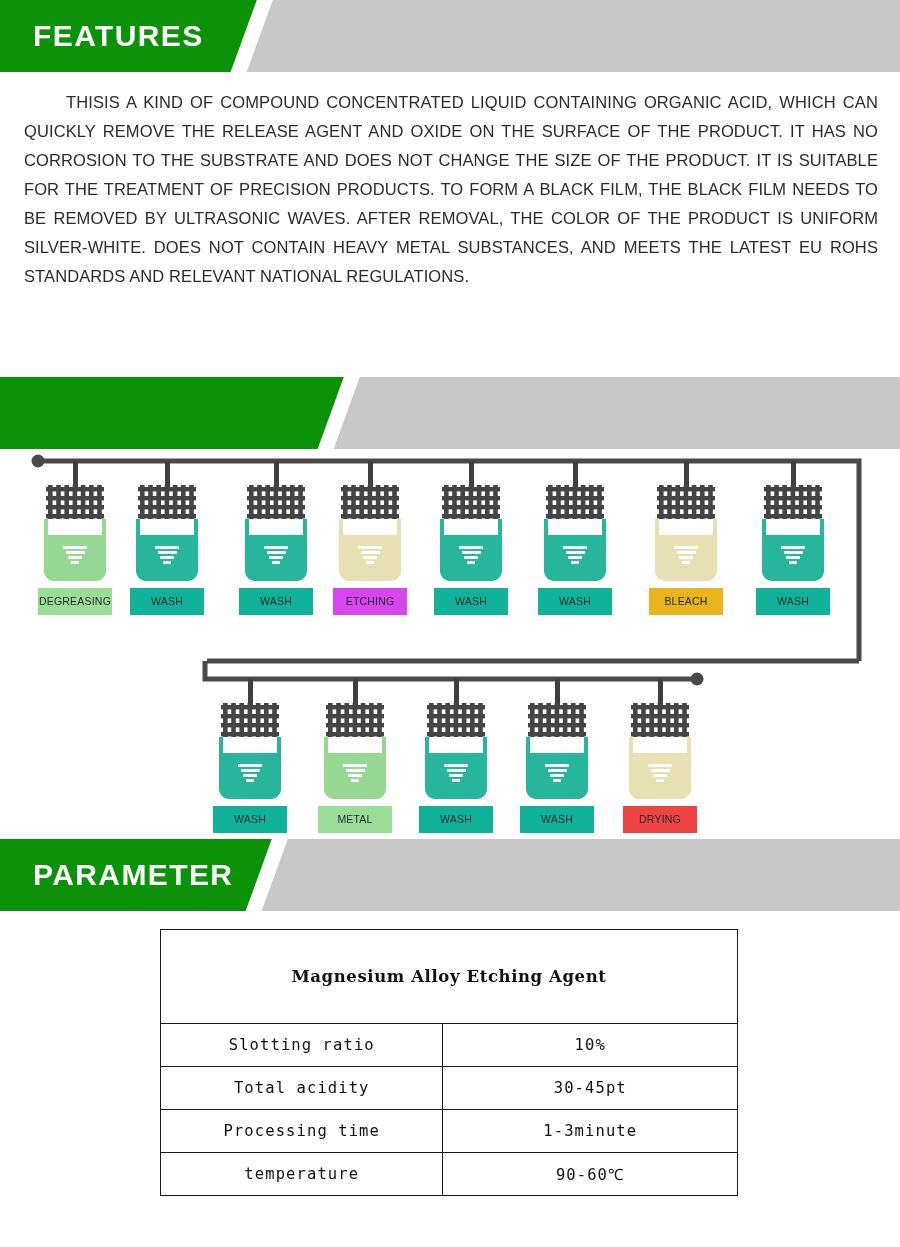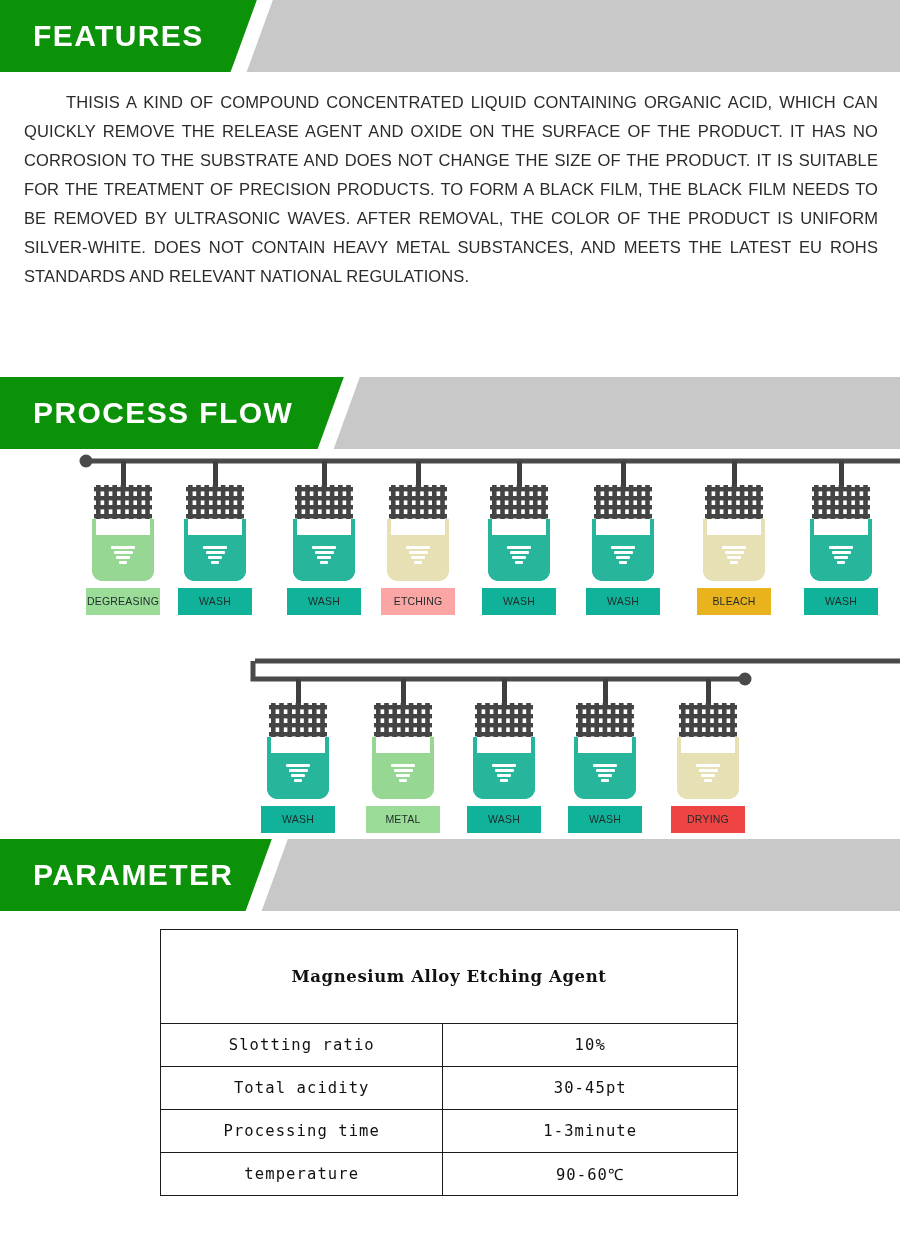--- a/index.html
+++ b/index.html
@@ -77,21 +77,20 @@
     letter-spacing: 0.1px;
     text-indent: 42px;
     font-family: "Liberation Sans", sans-serif;
   }
 
   
   #process-flow {
     position: relative;
     width: 796px;
     height: 390px;
-    margin-left: 48px;
   }
   #flow-svg { position: absolute; left: 0; top: 0; }
 
   .station {
     position: absolute;
     width: 74px;
   }
   
   .station .rod {
     position: absolute;
@@ -203,21 +202,20 @@
 
 <div class="features-body">
   <p>THISIS A KIND OF COMPOUND CONCENTRATED LIQUID CONTAINING ORGANIC ACID, WHICH CAN QUICKLY REMOVE THE RELEASE AGENT AND OXIDE ON THE SURFACE OF THE PRODUCT. IT HAS NO CORROSION TO THE SUBSTRATE AND DOES NOT CHANGE THE SIZE OF THE PRODUCT. IT IS SUITABLE FOR THE TREATMENT OF PRECISION PRODUCTS. TO FORM A BLACK FILM, THE BLACK FILM NEEDS TO BE REMOVED BY ULTRASONIC WAVES. AFTER REMOVAL, THE COLOR OF THE PRODUCT IS UNIFORM SILVER-WHITE. DOES NOT CONTAIN HEAVY METAL SUBSTANCES, AND MEETS THE LATEST EU ROHS STANDARDS AND RELEVANT NATIONAL REGULATIONS.</p>
 </div>
 
 <div style="height:86px"></div>
 
 <div class="banner" id="banner-process">
   <div class="green"></div>
   <div class="slash"></div>
-  <div class="btitle">PROCESS FLOW</div>
 </div>
 
 <div id="process-flow">
 
   <svg id="flow-svg" width="900" height="390" viewBox="0 0 900 390">
 
     <g stroke="#4a4a4a" fill="none" stroke-width="5">
       <path d="M 40 12 L 859 12 L 859 212"></path>
       <path d="M 859 212 L 207 212"></path>
       <path d="M 205 212 L 205 230 L 697 230"></path>
@@ -342,21 +340,21 @@
         <div class="tank" style="top: 58px; border: 0px;">
           <div class="liquid" style="background:#e8e0b5"></div>
           <div class="funnel">
             <i></i>
             <i></i>
             <i></i>
             <i></i>
           </div>
         </div>
         <div style="position: absolute; left: 6px; top: 58px; width: 62px; height: 62px; border-left: 4px solid rgb(232, 224, 181); border-right: 4px solid rgb(232, 224, 181); border-bottom: 4px solid rgb(232, 224, 181); border-radius: 0px 0px 11px 11px; box-sizing: border-box;"></div>
-        <div class="plate" style="top: 127px; background: #fca5a5;">ETCHING</div>
+        <div class="plate" style="top: 127px; background: #d946ef;">ETCHING</div>
       </div>
       <div class="station" style="left: 434px; top: 12px;">
         <div class="rod" style="height: 28px;"></div>
         <div class="basket" style="top: 22px;">
           <svg width="62" height="38" viewBox="0 0 62 38">
             <g fill="#444444">
               <rect x="4" y="2" width="4.6" height="34"></rect>
               <rect x="12.2" y="2" width="4.6" height="34"></rect>
               <rect x="20.4" y="2" width="4.6" height="34"></rect>
               <rect x="28.599999999999998" y="2" width="4.6" height="34"></rect>

